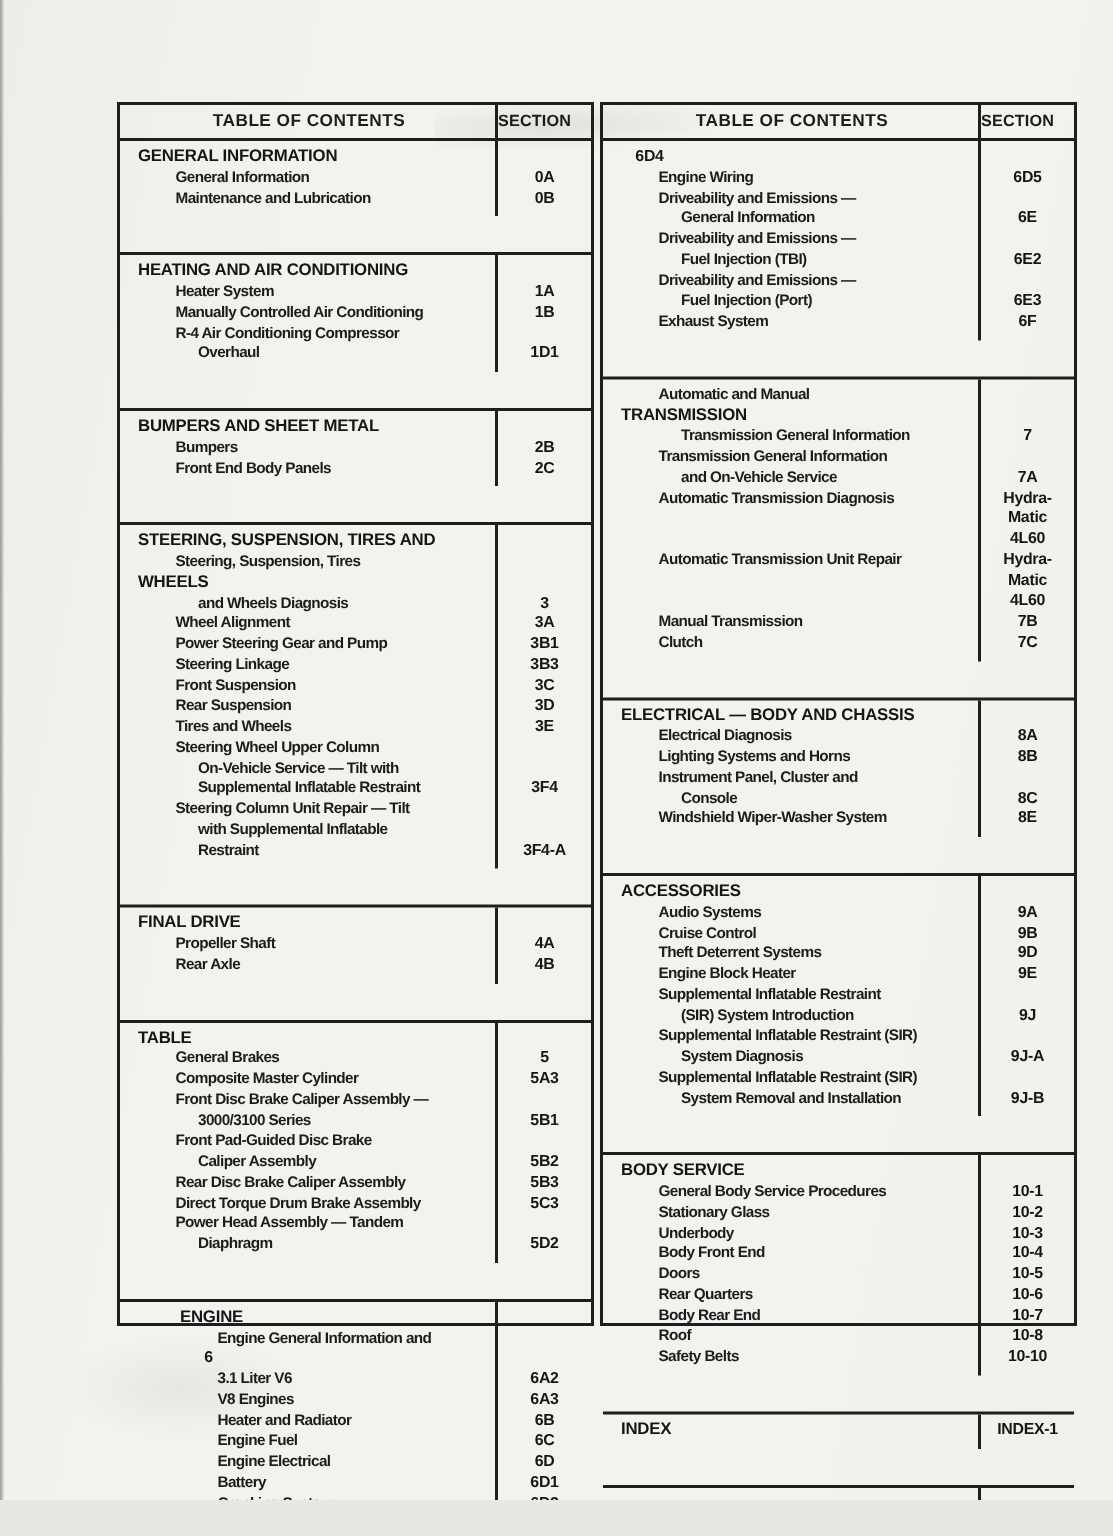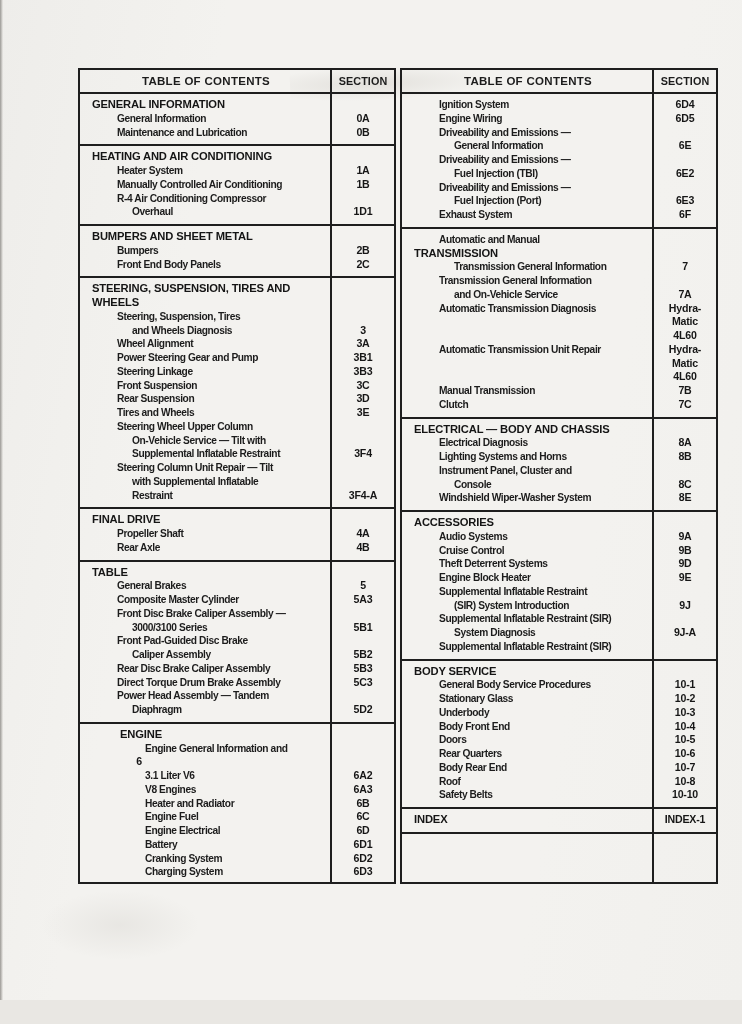--- a/index.html
+++ b/index.html
@@ -44,23 +44,23 @@
     background-position:right 62px top;
   }
   .thead {
     display:flex; align-items:center; height:22px; flex:0 0 auto;
     border-bottom:2px solid #1e1e1e;
   }
   .th-title {
     flex:1; text-align:center; font-weight:bold; font-size:11.5px; letter-spacing:.3px;
   }
   .th-section {
-    width:62px; text-align:center; font-weight:bold; font-size:10.8px; letter-spacing:.1px;
-  }
-  .tbody { flex:1 1 auto; display:flex; flex-direction:column; min-height:0; }
+    width:62px; font-weight:bold; font-size:10.8px; letter-spacing:.1px;
+  }
+  .tbody { flex:1 1 auto; display:flex; flex-direction:column; min-height:0;gap:24px; }
   .sec { padding:4px 0 5px; border-top:2px solid #1e1e1e; flex:0 0 auto; }
   .sec:first-child { border-top:none; }
   .sec.fill { flex:1 1 auto;padding-left:28px; }
   .row { display:flex; min-height:13.75px; line-height:13.75px; }
   .cell-text {
     flex:1; font-weight:bold; color:#1c1c1c;
     font-size:10.2px; letter-spacing:-.4px;
     white-space:nowrap; overflow:hidden;
   }
   .cell-text.ind-0 { padding-left:12px; font-size:11.2px; letter-spacing:-.15px; color:#151515; }
@@ -136,25 +136,25 @@
               <div class="cell-text ind-1">Front End Body Panels</div>
               <div class="cell-code">2C</div>
             </div>
           </div>
           <div class="sec vline">
             <div class="row">
               <div class="cell-text ind-0">STEERING, SUSPENSION, TIRES AND</div>
               <div class="cell-code"></div>
             </div>
             <div class="row">
+              <div class="cell-text ind-1">Steering, Suspension, Tires</div>
+              <div class="cell-code"></div>
+            </div>
+            <div class="row">
               <div class="cell-text ind-0">WHEELS</div>
-              <div class="cell-code"></div>
-            </div>
-            <div class="row">
-              <div class="cell-text ind-1">Steering, Suspension, Tires</div>
               <div class="cell-code"></div>
             </div>
             <div class="row">
               <div class="cell-text ind-2">and Wheels Diagnosis</div>
               <div class="cell-code">3</div>
             </div>
             <div class="row">
               <div class="cell-text ind-1">Wheel Alignment</div>
               <div class="cell-code">3A</div>
             </div>
@@ -312,21 +312,20 @@
     </section>
 
     <section class="toc-table">
       <div class="thead vline">
         <div class="th-title">TABLE OF CONTENTS</div>
         <div class="th-section">SECTION</div>
       </div>
       <div class="tbody">
           <div class="sec vline">
             <div class="row">
-              <div class="cell-text ind-1">Ignition System</div>
               <div class="cell-code">6D4</div>
             </div>
             <div class="row">
               <div class="cell-text ind-1">Engine Wiring</div>
               <div class="cell-code">6D5</div>
             </div>
             <div class="row">
               <div class="cell-text ind-1">Driveability and Emissions —</div>
               <div class="cell-code"></div>
             </div>
@@ -468,20 +467,24 @@
               <div class="cell-text ind-1">Supplemental Inflatable Restraint (SIR)</div>
               <div class="cell-code"></div>
             </div>
             <div class="row">
               <div class="cell-text ind-2">System Diagnosis</div>
               <div class="cell-code">9J-A</div>
             </div>
             <div class="row">
               <div class="cell-text ind-1">Supplemental Inflatable Restraint (SIR)</div>
               <div class="cell-code"></div>
+            </div>
+            <div class="row">
+              <div class="cell-text ind-2">System Removal and Installation</div>
+              <div class="cell-code">9J-B</div>
             </div>
           </div>
           <div class="sec vline">
             <div class="row">
               <div class="cell-text ind-0">BODY SERVICE</div>
               <div class="cell-code"></div>
             </div>
             <div class="row">
               <div class="cell-text ind-1">General Body Service Procedures</div>
               <div class="cell-code">10-1</div>

